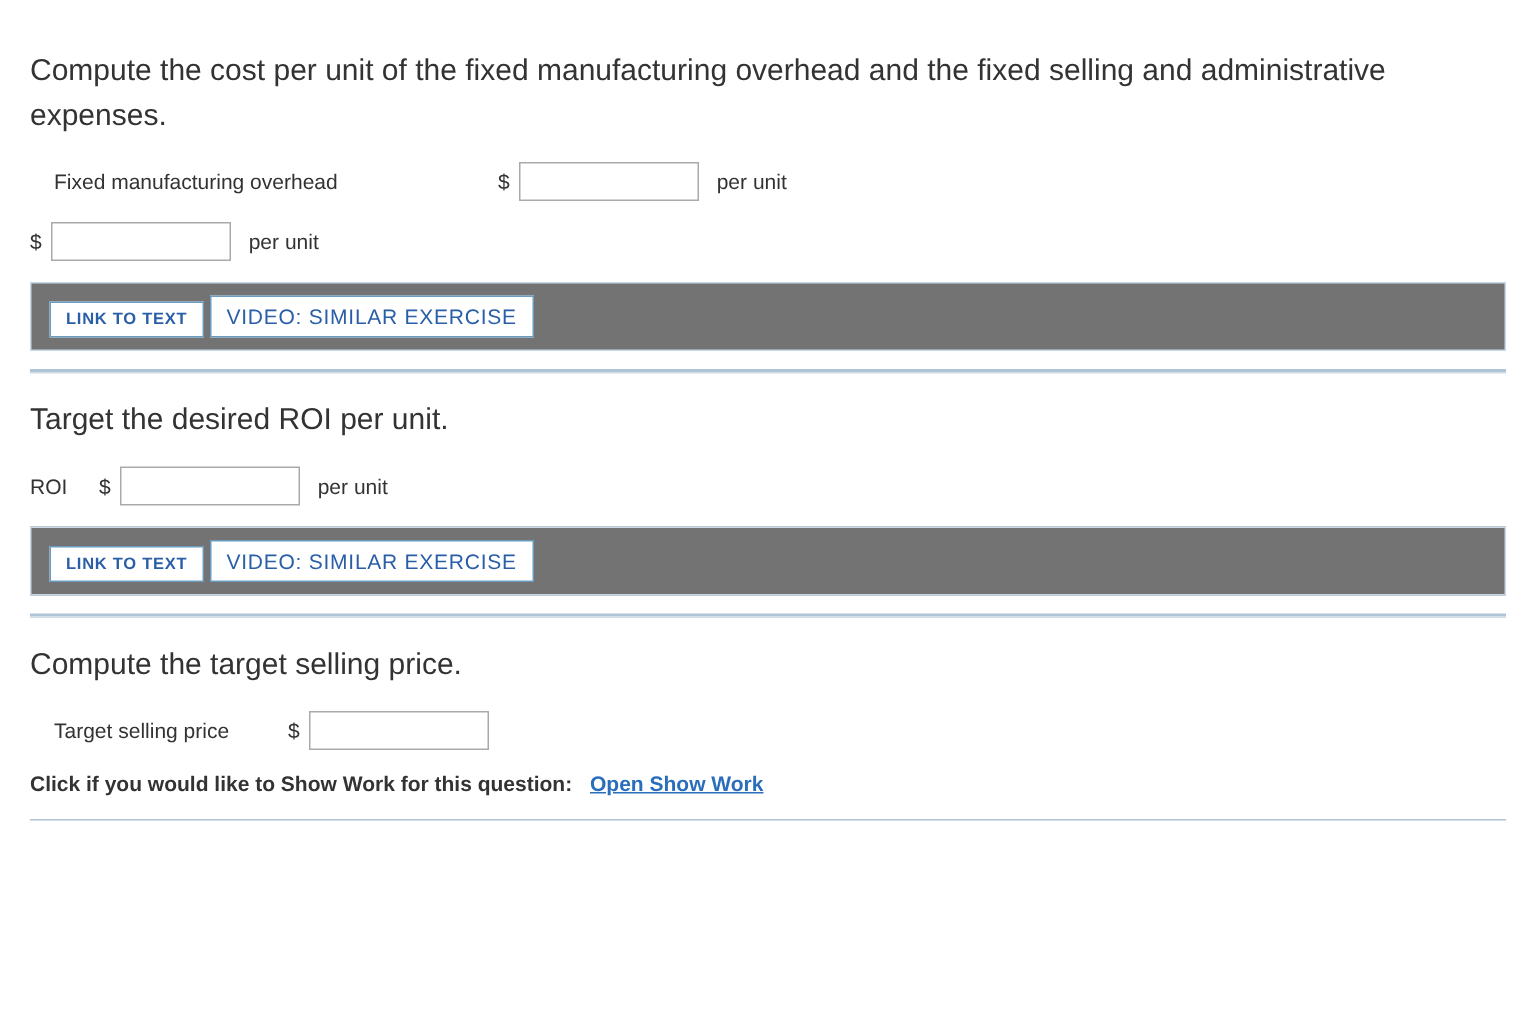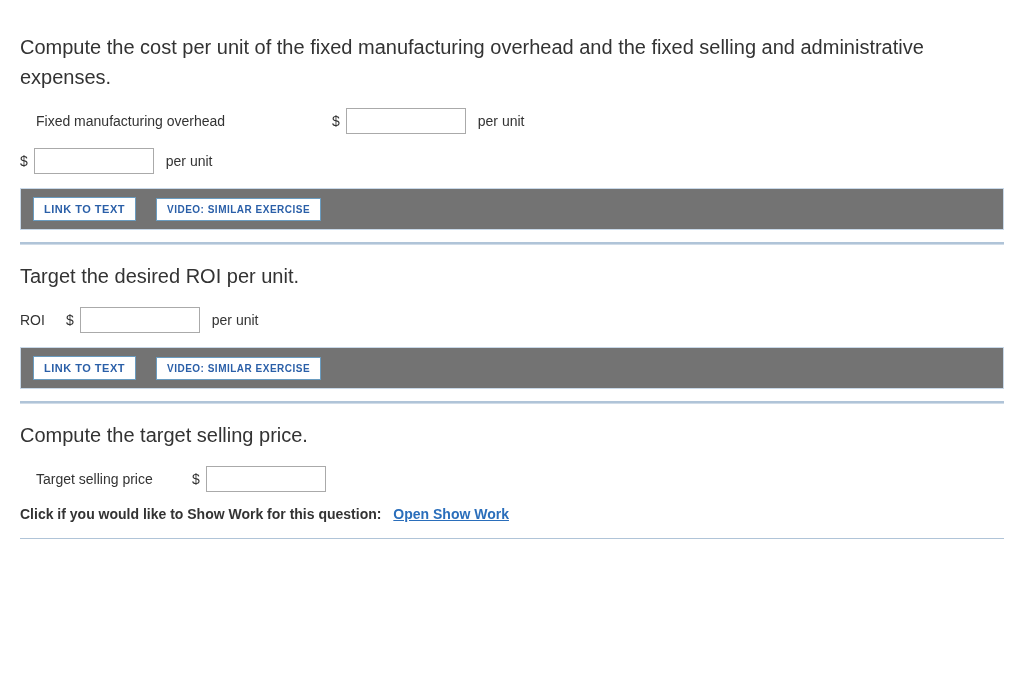--- a/index.html
+++ b/index.html
@@ -78,27 +78,27 @@
       letter-spacing: 0.5px;
       padding: 5px 10px;
       cursor: pointer;
       text-transform: uppercase;
     }
 
     .video-btn {
       border: 1px solid #6a9cc0;
       background: #fff;
       color: #2a5fa8;
-      font-size: 10px;
-      font-weight: bold;
+      font-size: 14px;
+      font-weight: normal;
       letter-spacing: 0.5px;
       padding: 5px 10px;
       cursor: pointer;
       text-transform: uppercase;
-      margin-left: 20px;
+      margin-left: 4px;
     }
 
     .divider {
       border: none;
       border-top: 2px solid #b0c4d8;
       margin: 12px 0 0 0;
     }
 
     .divider-light {
       border: none;

